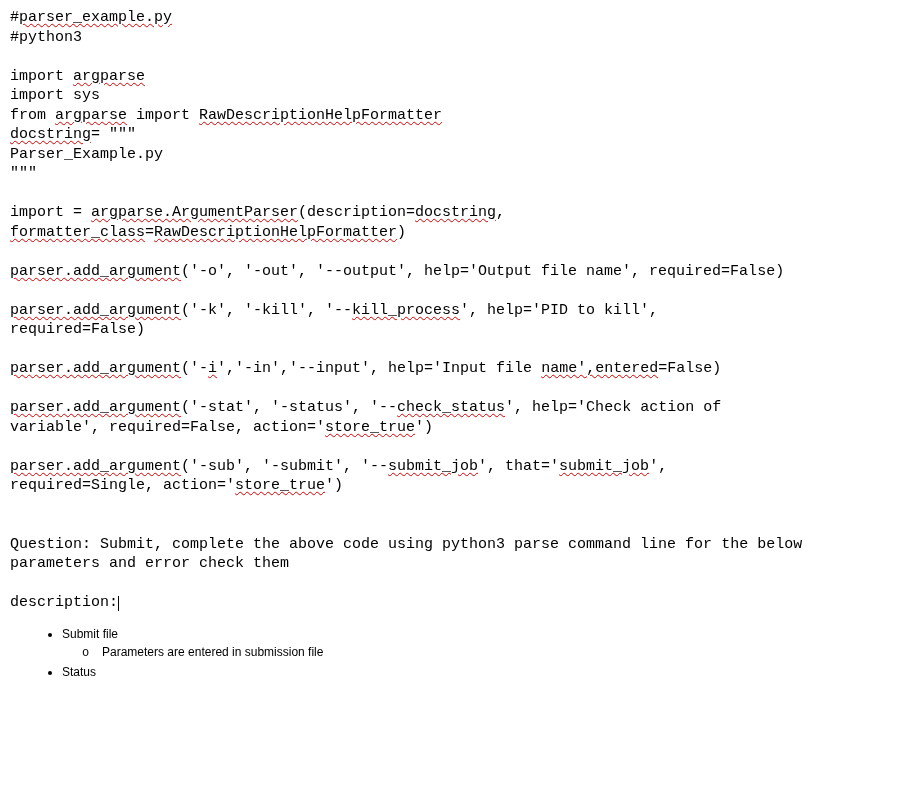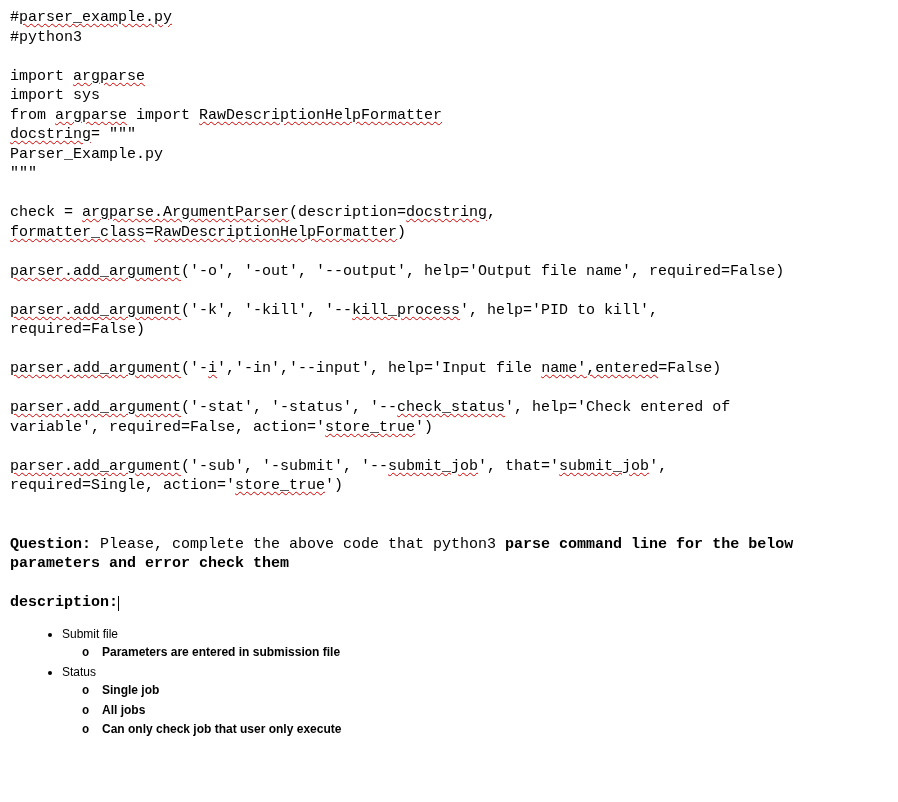--- a/index.html
+++ b/index.html
@@ -15,21 +15,21 @@
   }
   .code-block {
     white-space: pre;
     font-family: "Courier New", Courier, monospace;
   }
   .spell {
     text-decoration: underline wavy #d40000 1px;
     text-underline-offset: 2px;
   }
   .bold {
-    font-weight: bold;
+    font-weight: normal;
   }
   .question-block {
     font-family: "Courier New", Courier, monospace;
     white-space: pre-wrap;
   }
   .sans-list {
     font-family: Arial, Helvetica, sans-serif;
     font-size: 12px;
     margin-top: 14px;
     padding-left: 32px;
@@ -38,21 +38,20 @@
     list-style-type: disc;
     margin: 0;
     padding-left: 20px;
   }
   .sans-list ul li {
     margin: 3px 0;
   }
   .sans-list ul ul {
     list-style-type: none;
     padding-left: 40px;
-    font-weight: bold;
   }
   .sans-list ul ul li::before {
     content: "o";
     font-family: "Courier New", monospace;
     display: inline-block;
     width: 20px;
     margin-left: -20px;
   }
   .cursor {
     display: inline-block;
@@ -67,51 +66,46 @@
 <div class="code-block"><span><span>#</span><span class="spell">parser_example.py</span></span>
 <span>#python3</span>
 <span></span>
 <span><span>import </span><span class="spell">argparse</span></span>
 <span><span>import </span><span>sys</span></span>
 <span><span>from </span><span class="spell">argparse</span><span> import </span><span class="spell">RawDescriptionHelpFormatter</span></span>
 <span><span class="spell">docstring</span><span>= """</span></span>
 <span>Parser_Example.py</span>
 <span>"""</span>
 <span></span>
-<span><span>check = </span><span class="spell">argparse.ArgumentParser</span><span>(description=</span><span class="spell">docstring</span><span>,</span></span>
+<span><span>import = </span><span class="spell">argparse.ArgumentParser</span><span>(description=</span><span class="spell">docstring</span><span>,</span></span>
 <span><span class="spell">formatter_class</span><span>=</span><span class="spell">RawDescriptionHelpFormatter</span><span>)</span></span>
 <span></span>
 <span><span class="spell">parser.add_argument</span><span>('-o', '-out', '--output', help='Output file name', required=False)</span></span>
 <span></span>
 <span><span class="spell">parser.add_argument</span><span>('-k', '-kill', '--</span><span class="spell">kill_process</span><span>', help='PID to kill',</span></span>
 <span>required=False)</span>
 <span></span>
 <span><span class="spell">parser.add_argument</span><span>('-</span><span class="spell">i</span><span>','-in','--input', help='Input file </span><span class="spell">name'</span><span class="spell">,entered</span><span>=False)</span></span>
 <span></span>
-<span><span class="spell">parser.add_argument</span><span>('-stat', '-status', '--</span><span class="spell">check_status</span><span>', help='Check entered of</span></span>
+<span><span class="spell">parser.add_argument</span><span>('-stat', '-status', '--</span><span class="spell">check_status</span><span>', help='Check action of</span></span>
 <span><span>variable', required=False, action='</span><span class="spell">store_true</span><span>')</span></span>
 <span></span>
 <span><span class="spell">parser.add_argument</span><span>('-sub', '-submit', '--</span><span class="spell">submit_job</span><span>', that='</span><span class="spell">submit_job</span><span>',</span></span>
 <span><span>required=Single, action='</span><span class="spell">store_true</span><span>')</span></span>
 
 
 </div>
 
-<div class="question-block"><span class="bold">Question:</span><span> Please, complete the above code that python3 </span><span class="bold">parse command line for the below parameters and error check them</span>
+<div class="question-block"><span class="bold">Question:</span><span> Submit, complete the above code using python3 </span><span class="bold">parse command line for the below parameters and error check them</span>
 
 <span class="bold">description:</span><span class="cursor"></span></div>
 
 <div class="sans-list">
   <ul>
     <li><span>Submit file</span>
       <ul>
         <li><span>Parameters are entered in submission file</span></li>
       </ul>
     </li>
     <li><span>Status</span>
-      <ul>
-        <li><span>Single job</span></li>
-        <li><span>All jobs</span></li>
-        <li><span>Can only check job that user only execute</span></li>
-      </ul>
     </li>
   </ul>
 </div>
 
 </body></html>

